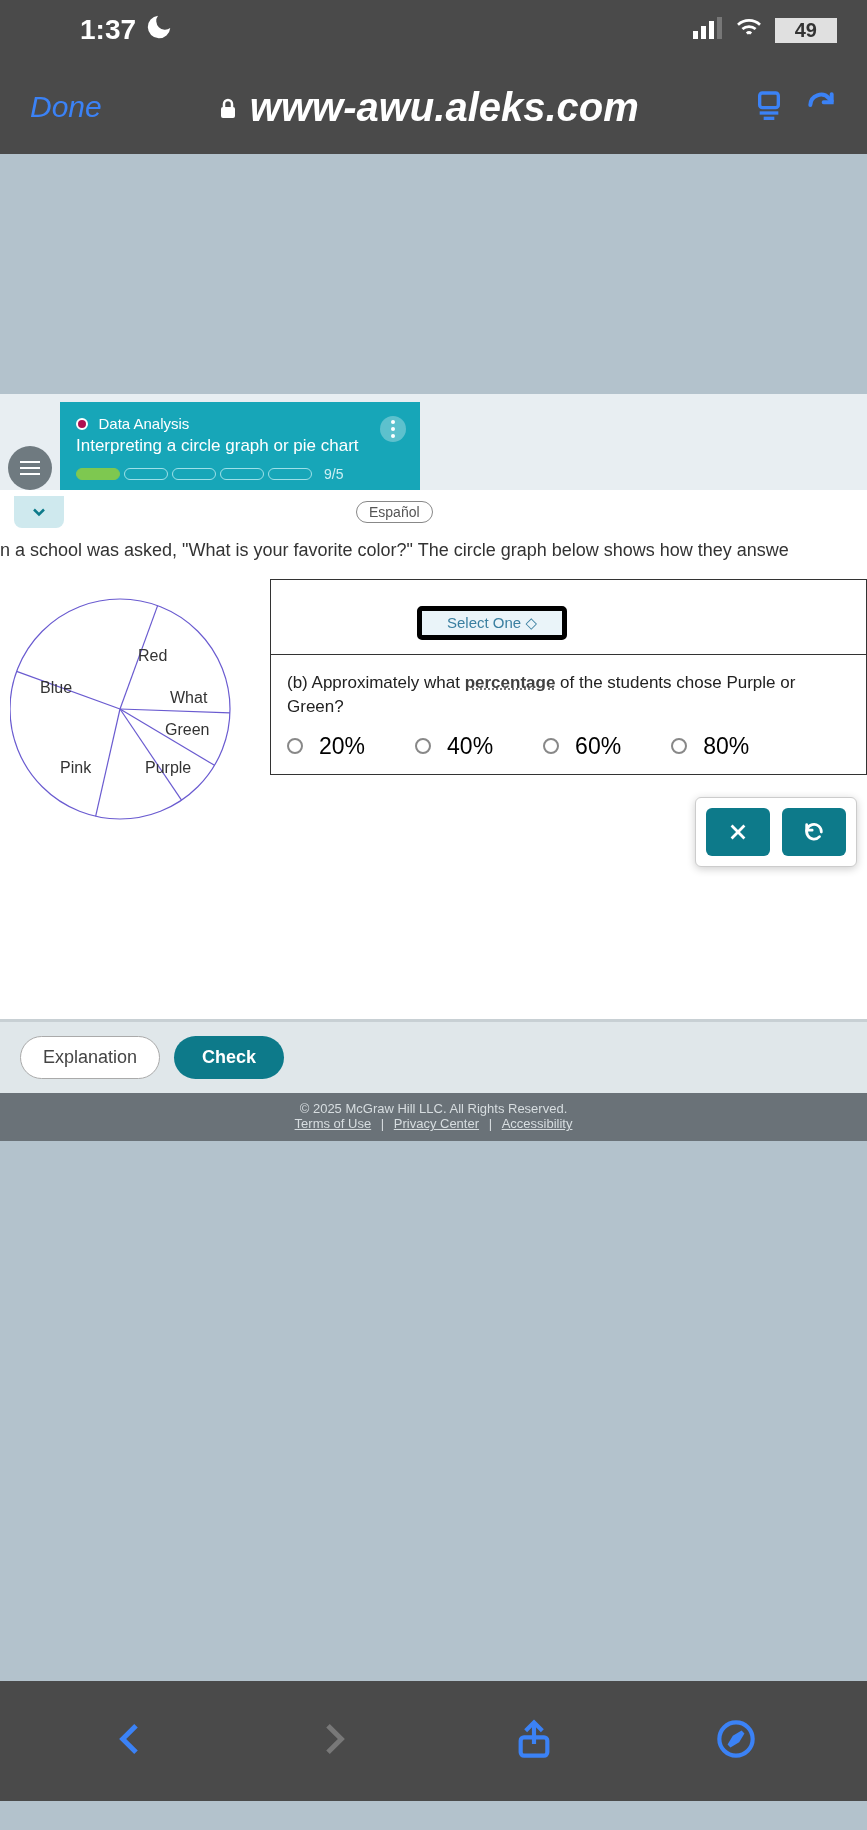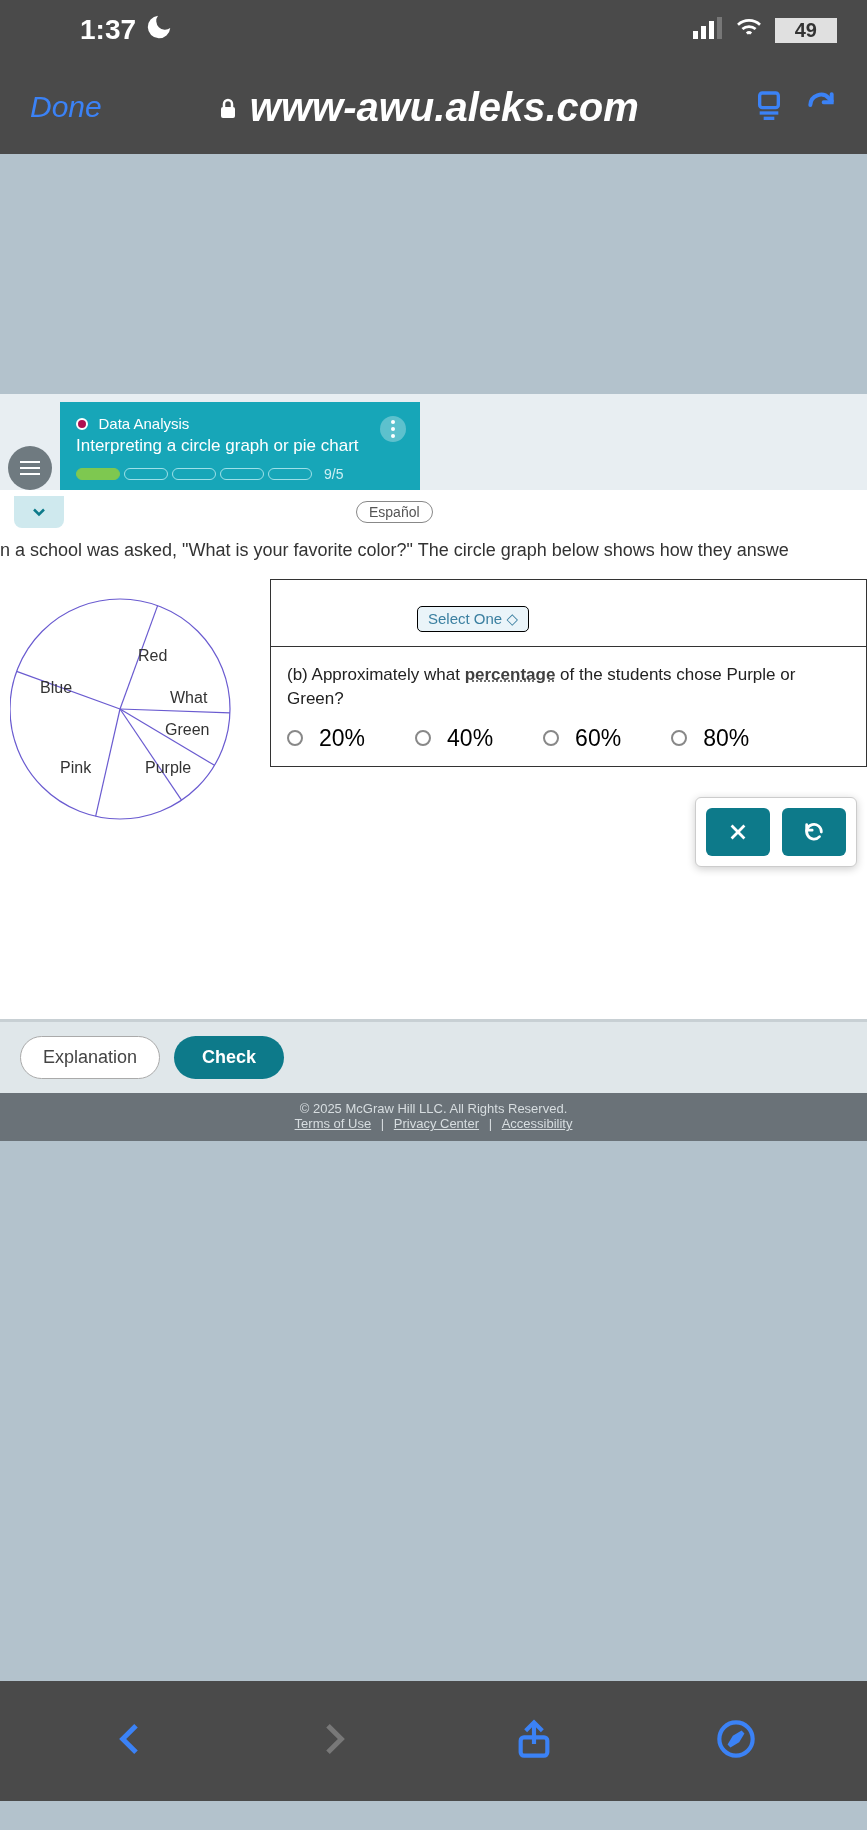--- a/index.html
+++ b/index.html
@@ -114,22 +114,22 @@
 
   .qa-box{
     border:1px solid #333;
     background:#fff;
     padding:14px 16px;
   }
   .qa-box.first{border-bottom:1px solid #333;}
   .qa-prompt{font-size:17px;color:#222;line-height:1.4;}
   .select-one{
     display:inline-block;margin-top:12px;margin-left:130px;
-    border:1px solid #000000;background:#eaf4f9;color:#3a7fa0;
-    border-radius:5px;padding:3px 10px;font-size:15px;cursor:pointer;
+    border:5px solid #000000;background:#eaf4f9;color:#3a7fa0;
+    border-radius:5px;padding:3px 25px;font-size:15px;cursor:pointer;
   }
   .qa-box.second{border-top:none;padding:16px 16px 14px 16px;}
   .qa-prompt .link{color:#404040;text-decoration:underline dotted;cursor:pointer;font-weight:bold;}
   .radio-row{display:flex;gap:50px;margin-top:14px;}
   .radio-opt{display:flex;align-items:center;gap:16px;font-size:23px;cursor:pointer;}
   .radio-circ{width:16px;height:16px;border:2px solid #888;border-radius:50%;}
 
   .tool-box{
     position:absolute; right:10px; top:218px;
     background:#fff;border:1px solid #ccc;border-radius:6px;

